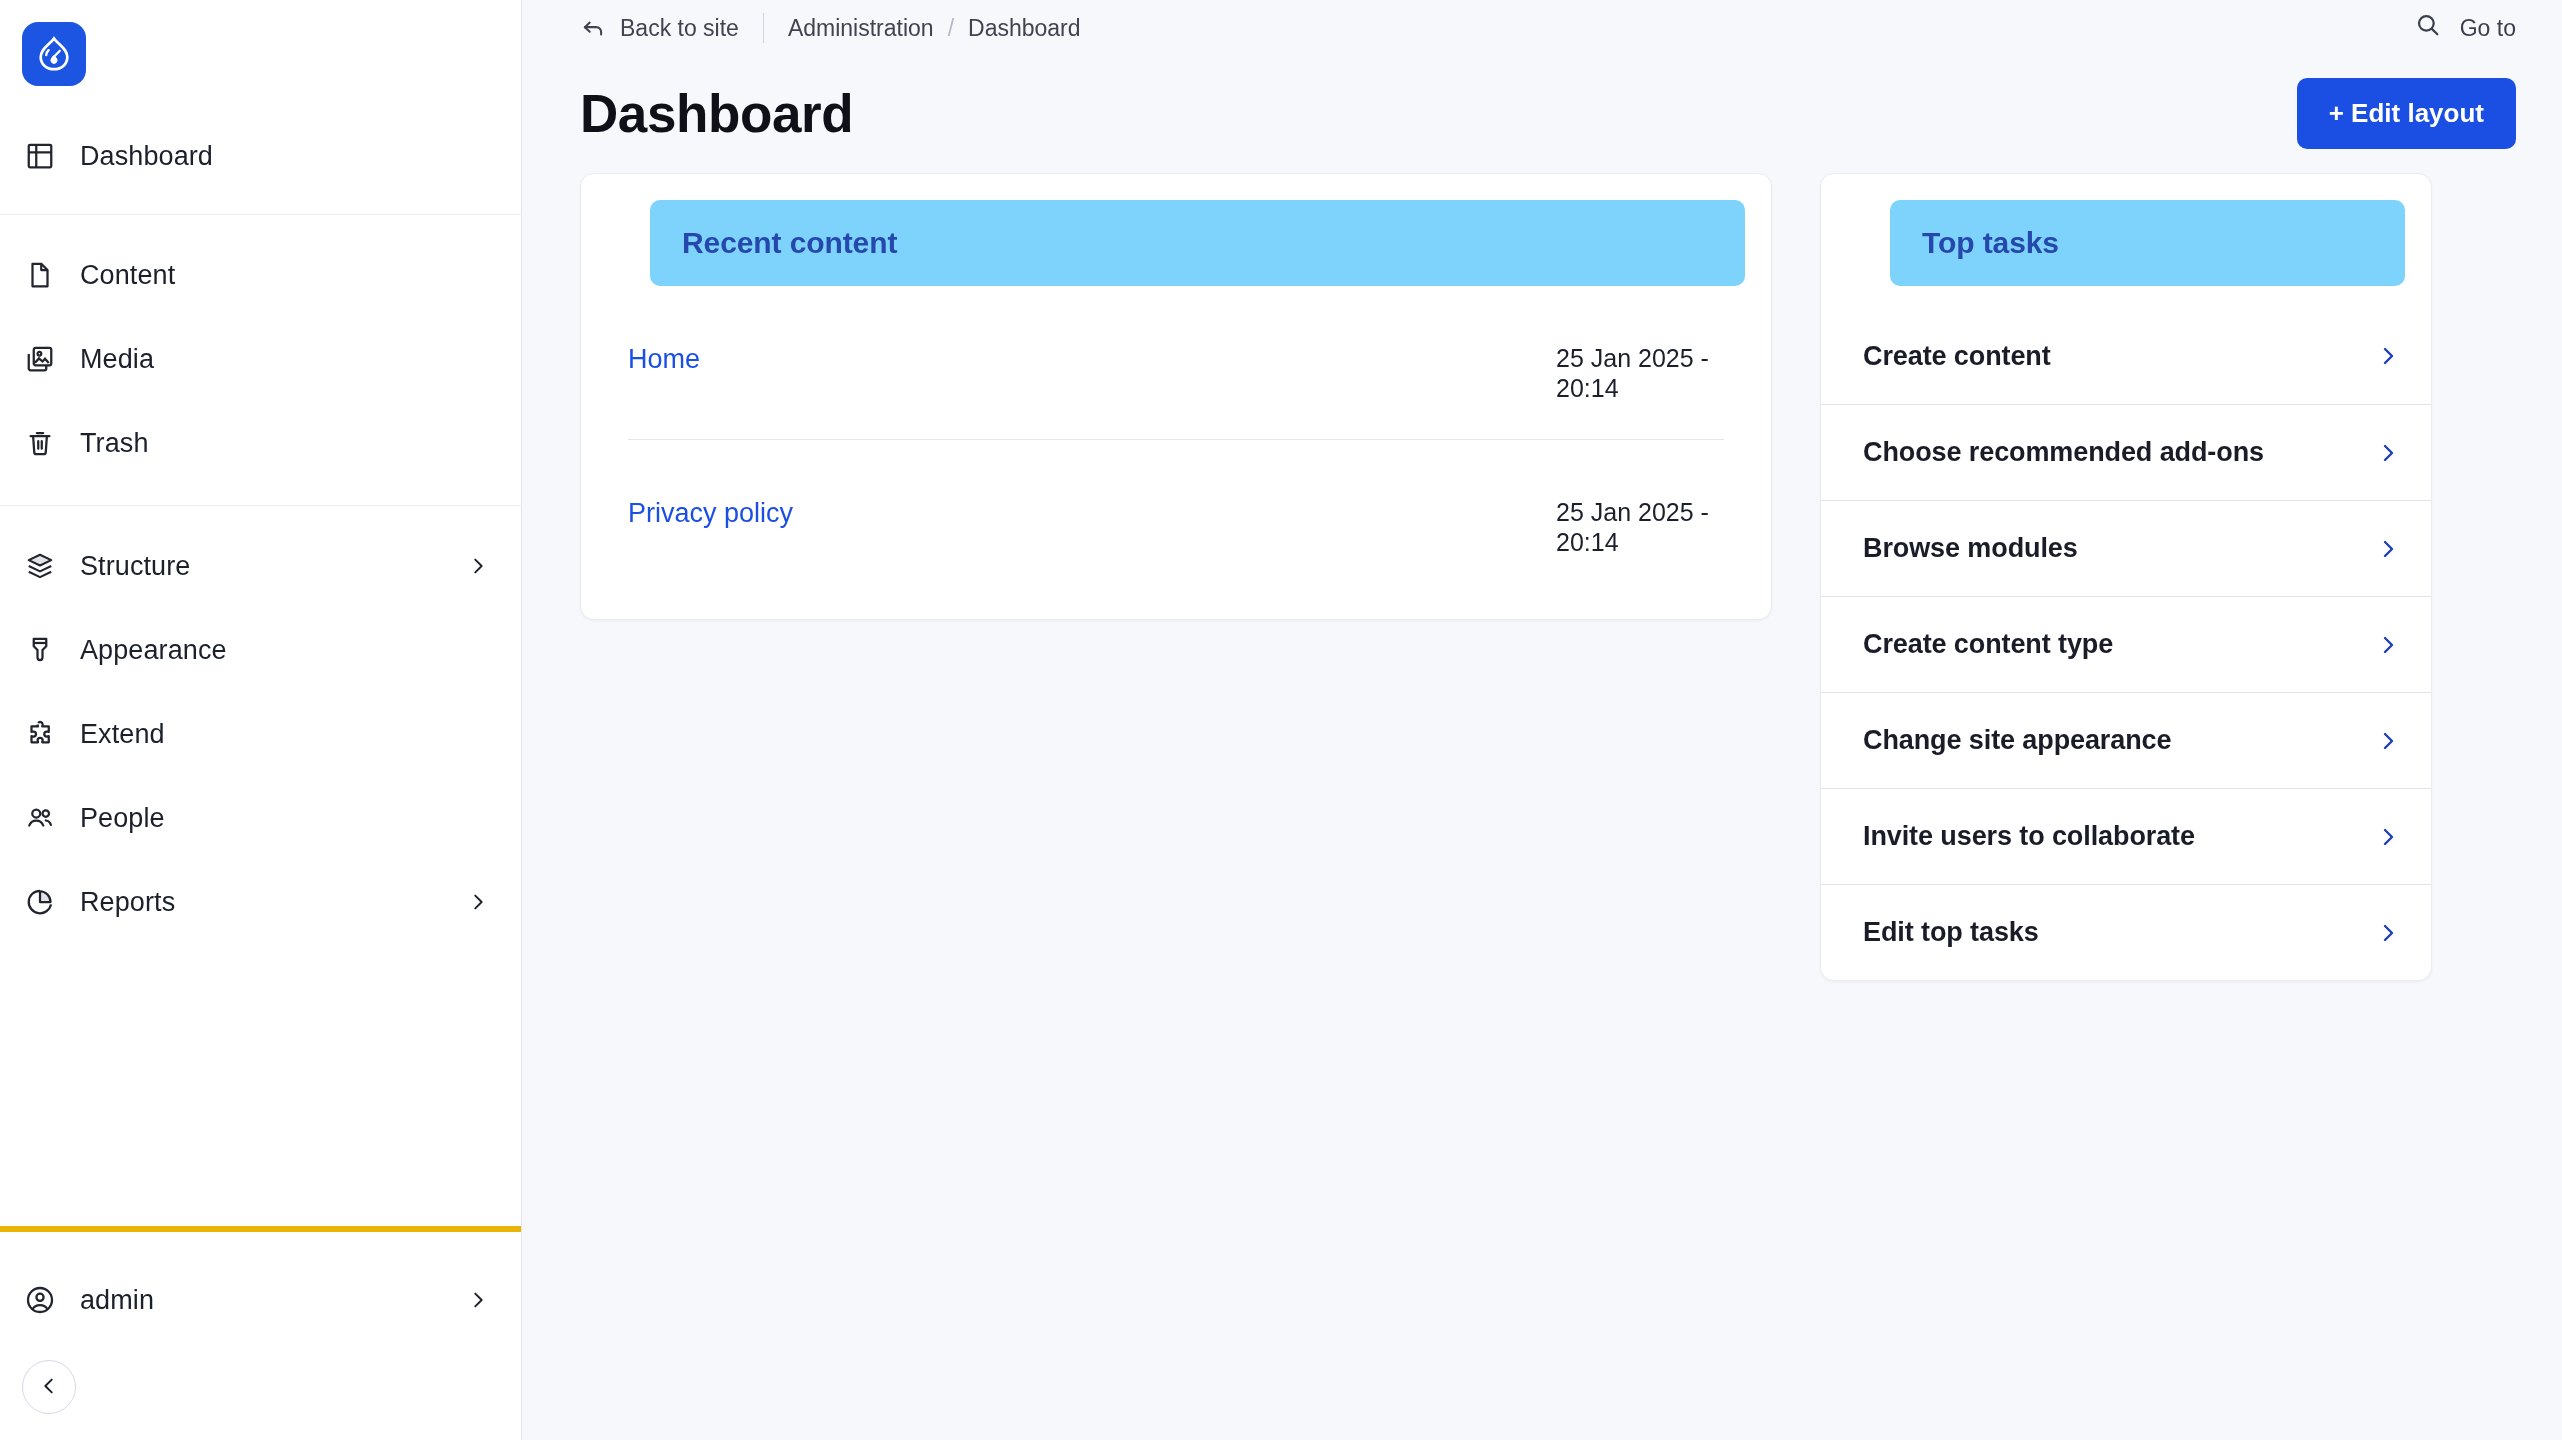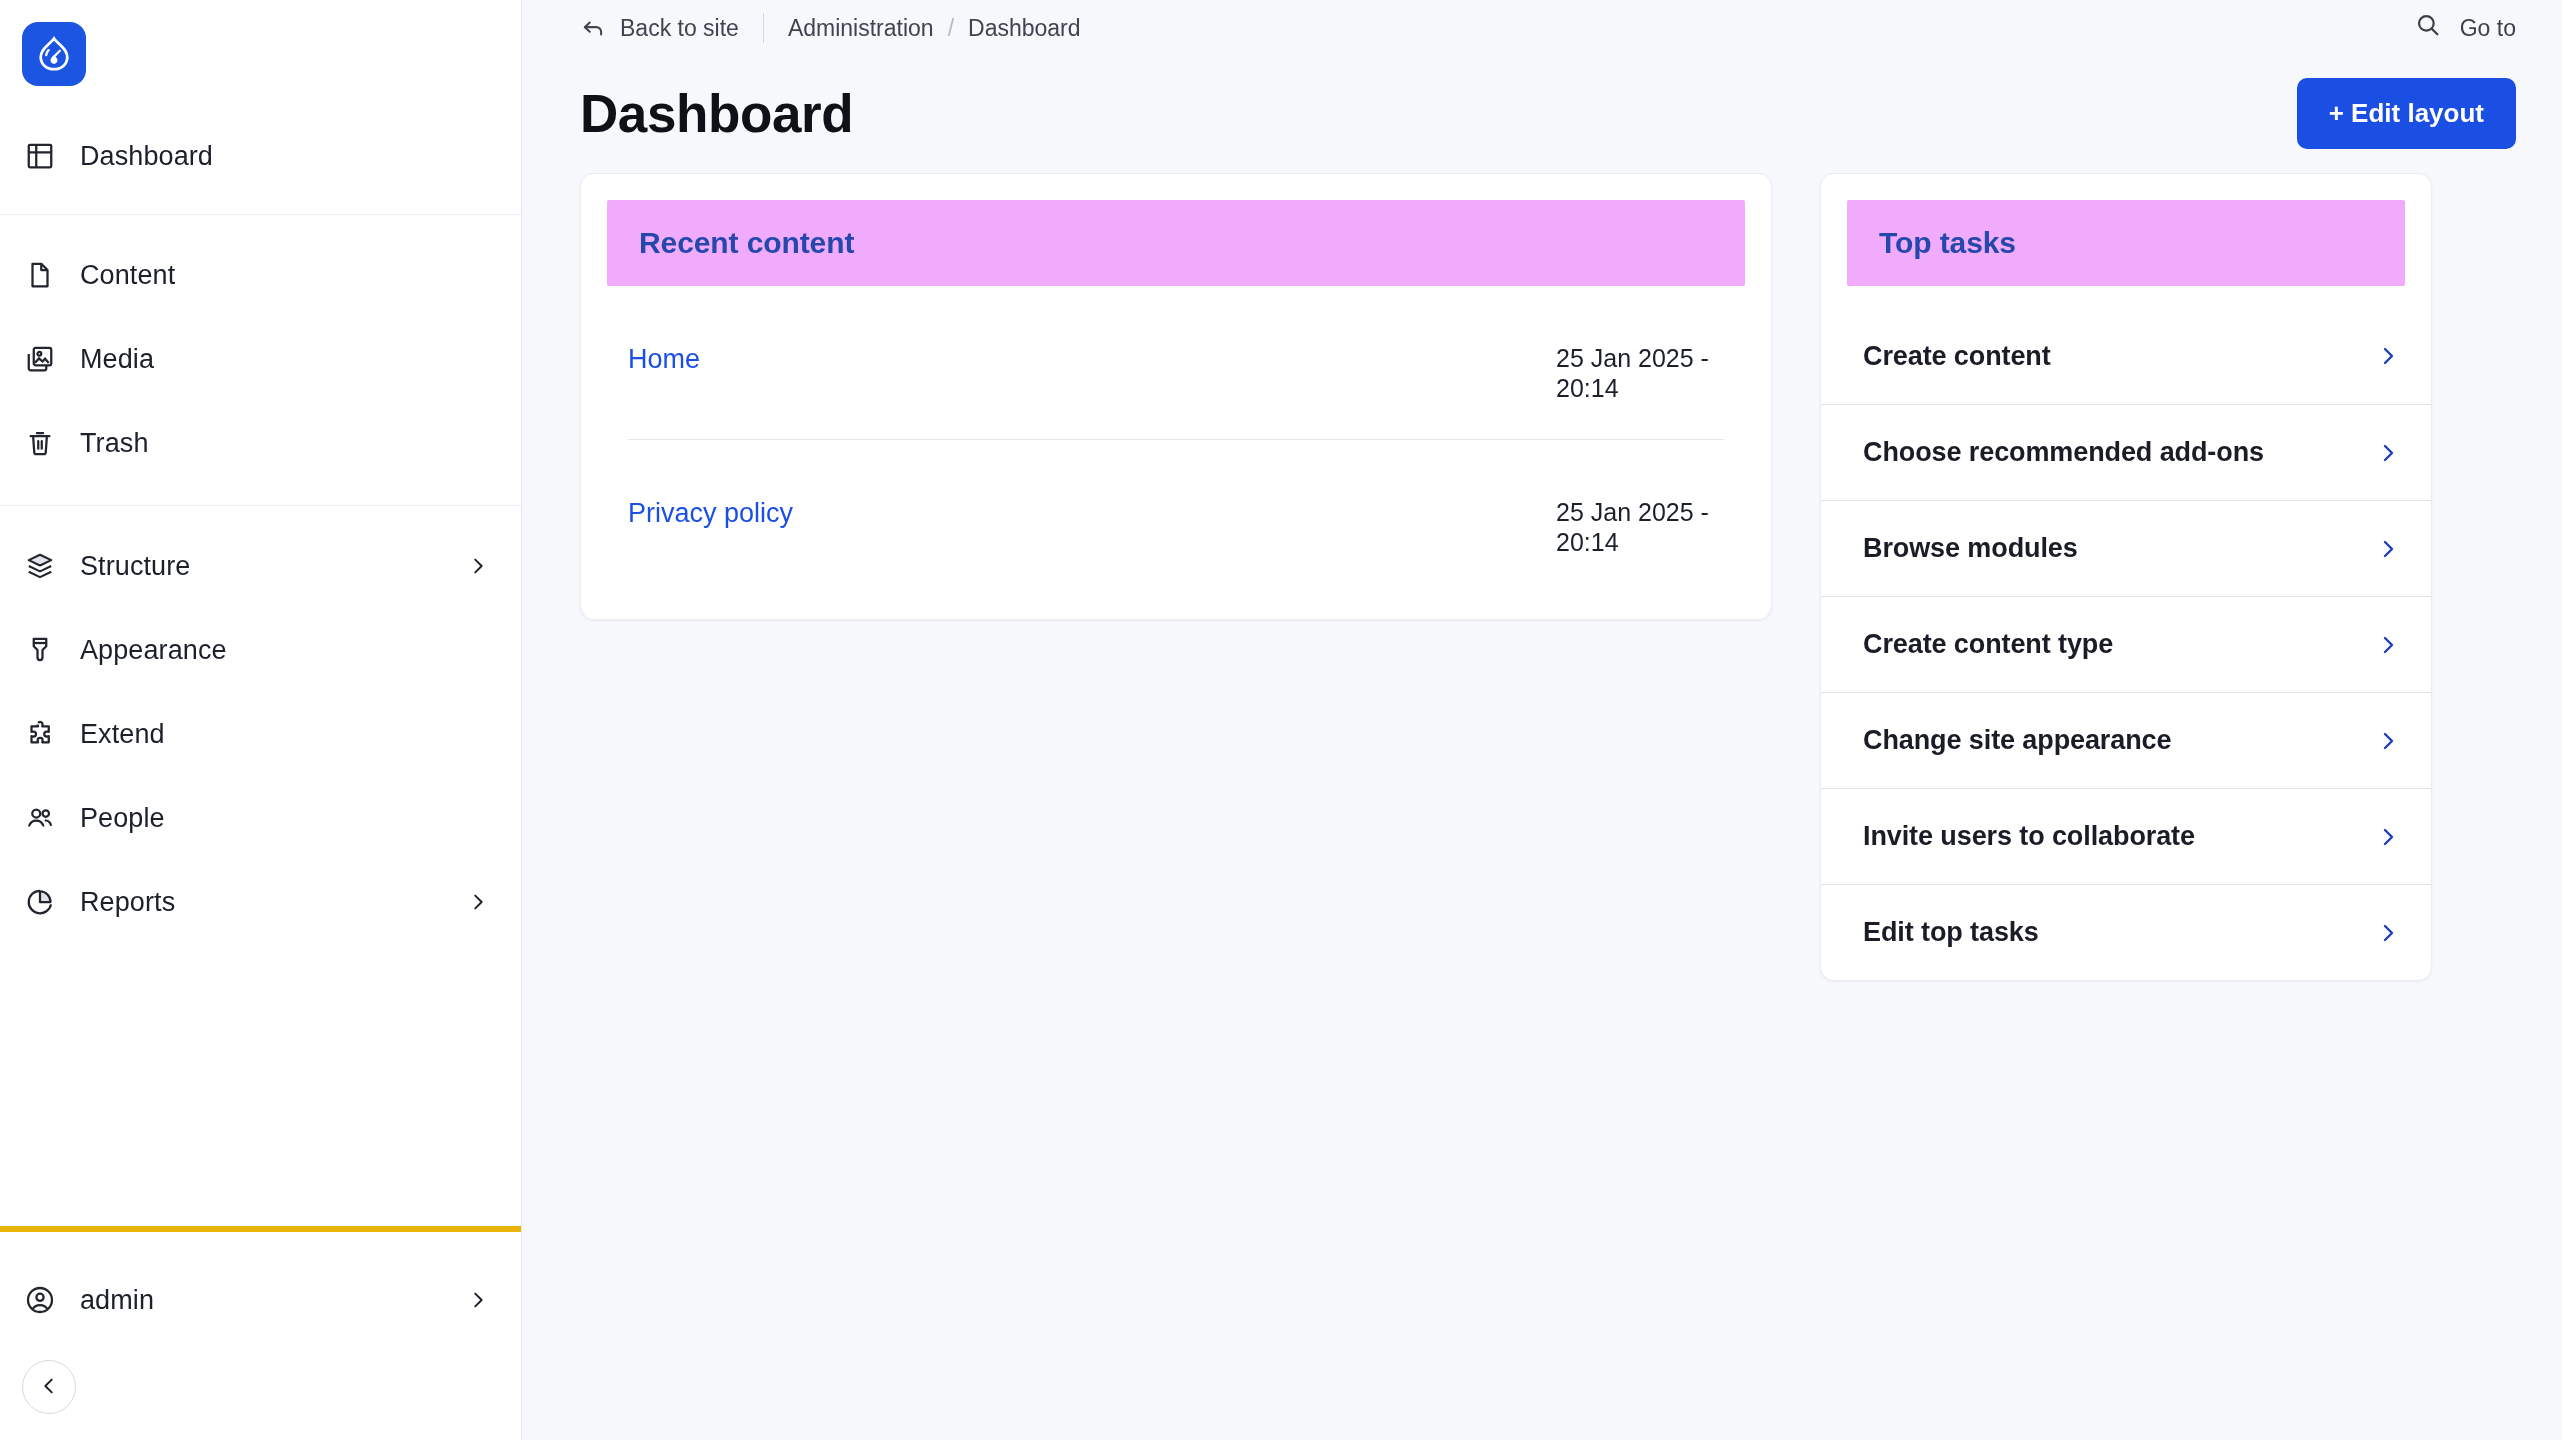--- a/index.html
+++ b/index.html
@@ -234,23 +234,24 @@
     border: 1px solid #ebedf3;
     border-radius: 14px;
     box-shadow: 0 1px 3px rgba(22,28,45,.05);
     overflow: hidden;
   }
 
   .card-recent { flex: 0 0 1192px; padding: 26px 26px 26px 26px; }
   .card-tasks { flex: 0 0 612px; padding: 26px 26px 0 26px; }
 
   .card-header {
-    background: #f0abfc;
-    border-radius: 2px;
+    background: #7dd3fc;
+    border-radius: 10px;
     padding: 26px 32px;
+    margin-left: 43px;
   }
   .card-header h2 {
     color: #2648ad;
     font-size: 30px;
     font-weight: bold;
     letter-spacing: -.1px;
   }
 
   
   .recent-body { padding: 0 21px; }

